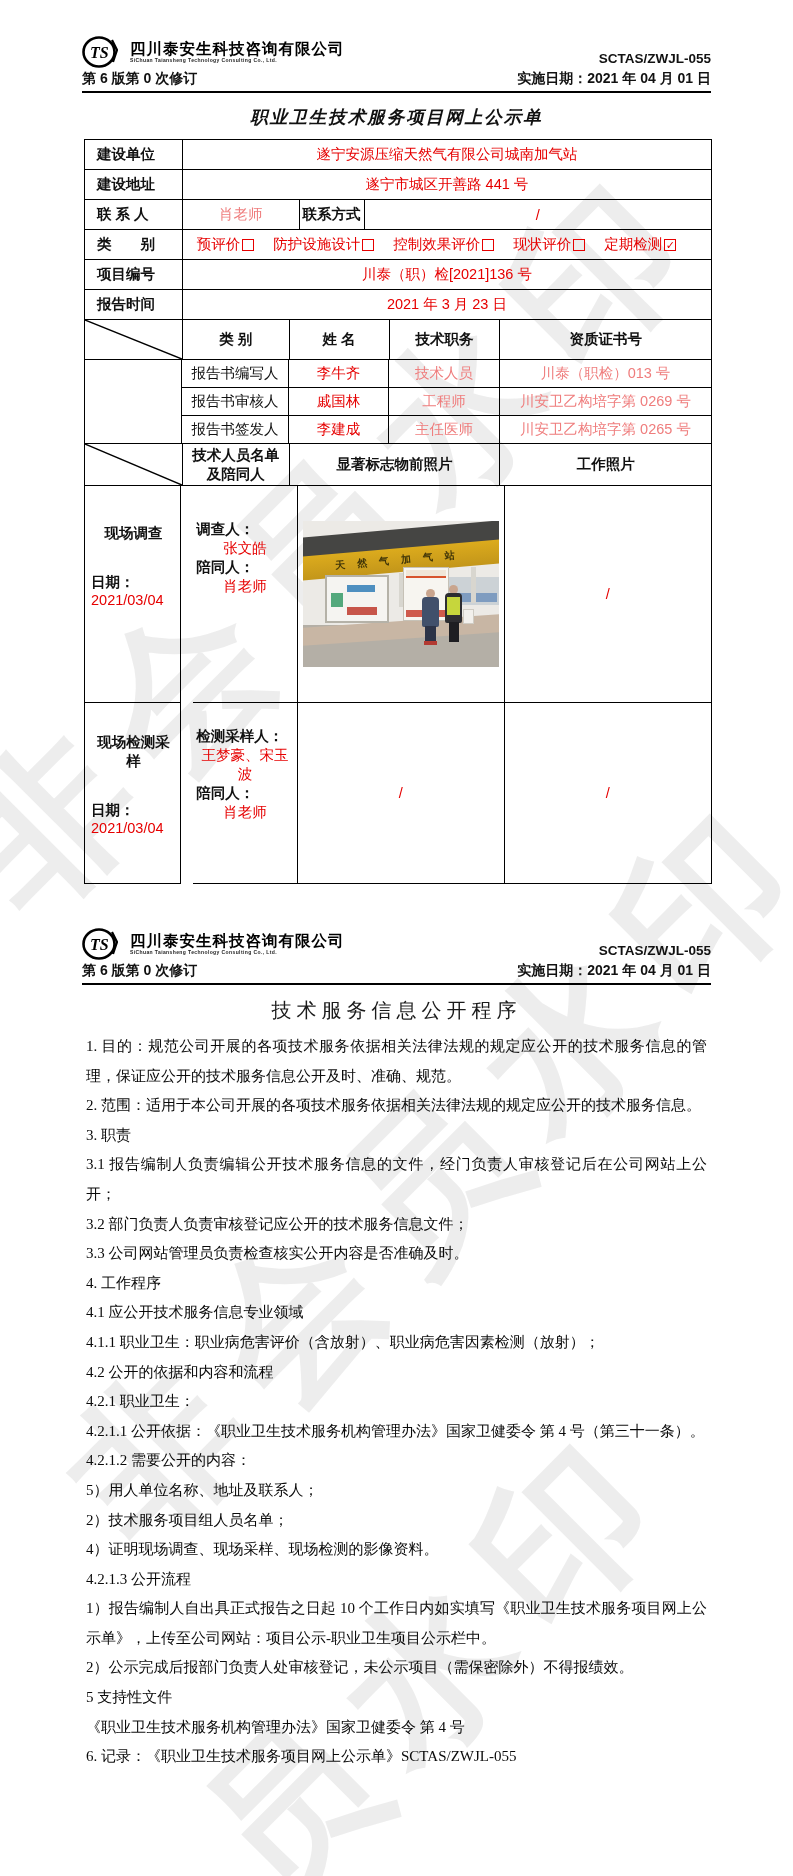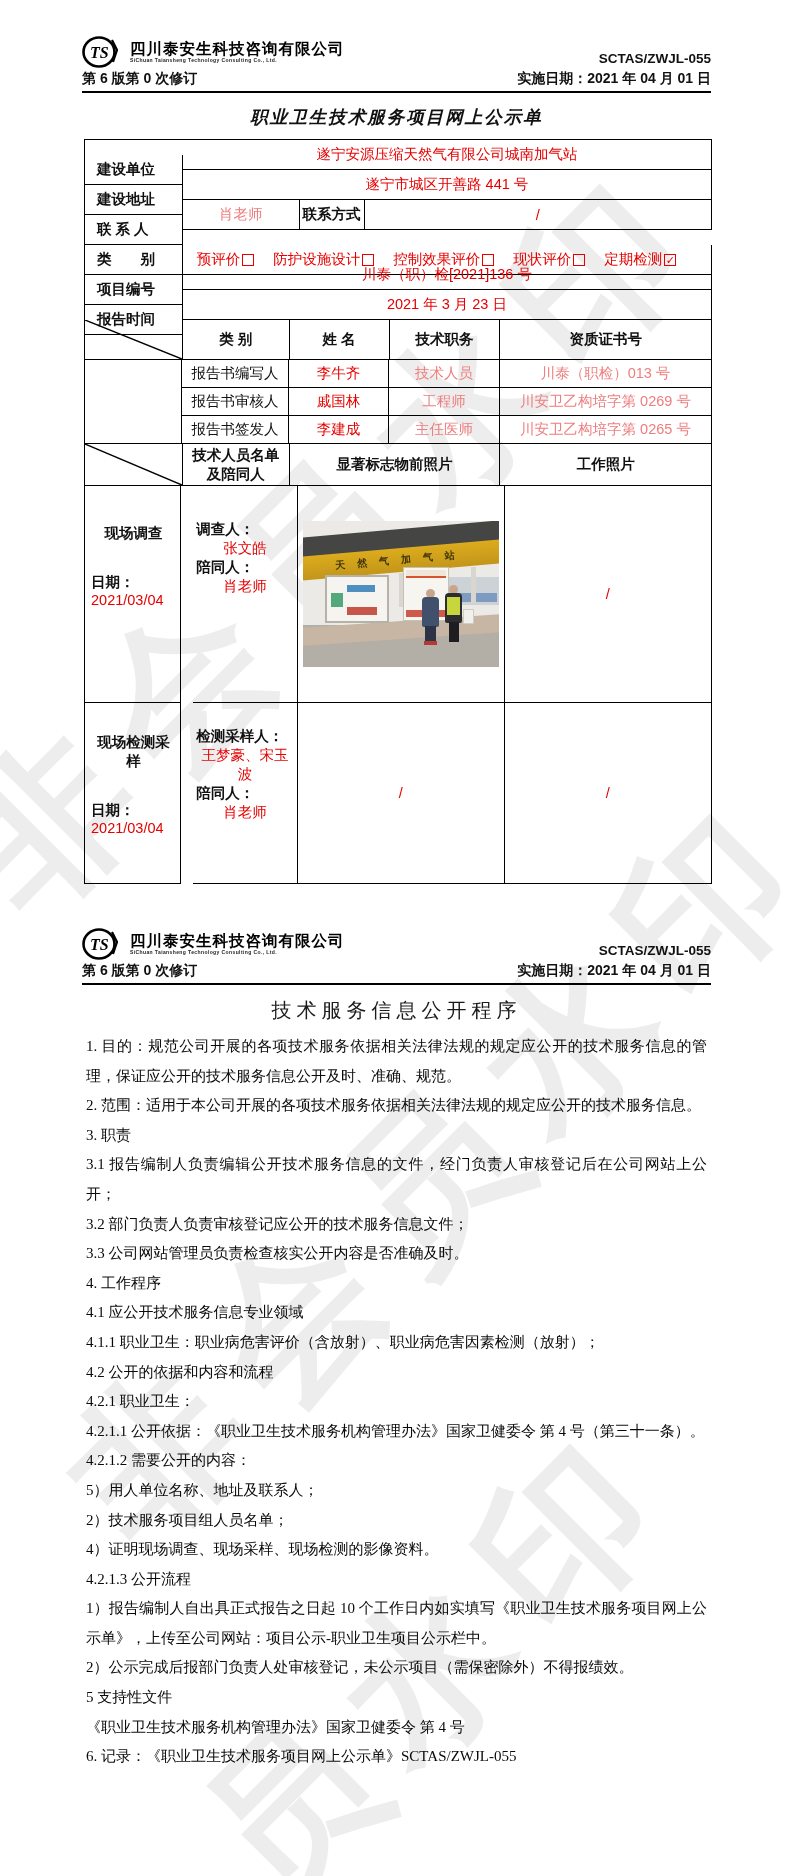--- a/index.html
+++ b/index.html
@@ -34,21 +34,21 @@
   .page1-title { text-align:center; font-size:17.5px; font-weight:700; letter-spacing:2px; margin-top:12px;font-style:italic; }
   .page2-title { text-align:center; font-size:20px; font-weight:400; letter-spacing:5px; margin-top:12px;
                  font-family:"Liberation Serif", serif; color:#1a1a1a; }
 
   
   .tbl { width:628px; margin:10px 0 0 19px; border-top:1.5px solid #000; border-left:1.5px solid #000; font-size:14.5px; }
   .trow { display:flex; }
   .cell { border-right:1.5px solid #000; border-bottom:1.5px solid #000;
           display:flex; align-items:center; justify-content:center; text-align:center;
           position:relative; overflow:hidden; }
-  .al { justify-content:flex-start; text-align:left; padding-left:12px;margin-top:15px; }
+  .al { justify-content:flex-start; text-align:left; padding-left:12px; }
   .lab { font-weight:700; }
   .red { color:#e60000; }
   .redl { color:#ef7d7d; }
 
   .h30{height:30px;} .h40{height:40px;} .h28{height:28px;} .h42{height:42px;}
   .w98{width:98px;} .w530{width:530px;} .w117{width:117px;} .w65{width:65px;text-align:right;} .w348{width:348px;}
   .w107{width:107px;} .w100{width:100px;} .w111{width:111px;font-family:Liberation Serif, serif;} .w212{width:212px;} .w211{width:211px;}
 
   .diag-svg { position:absolute; inset:0; width:100%; height:100%; }
 

